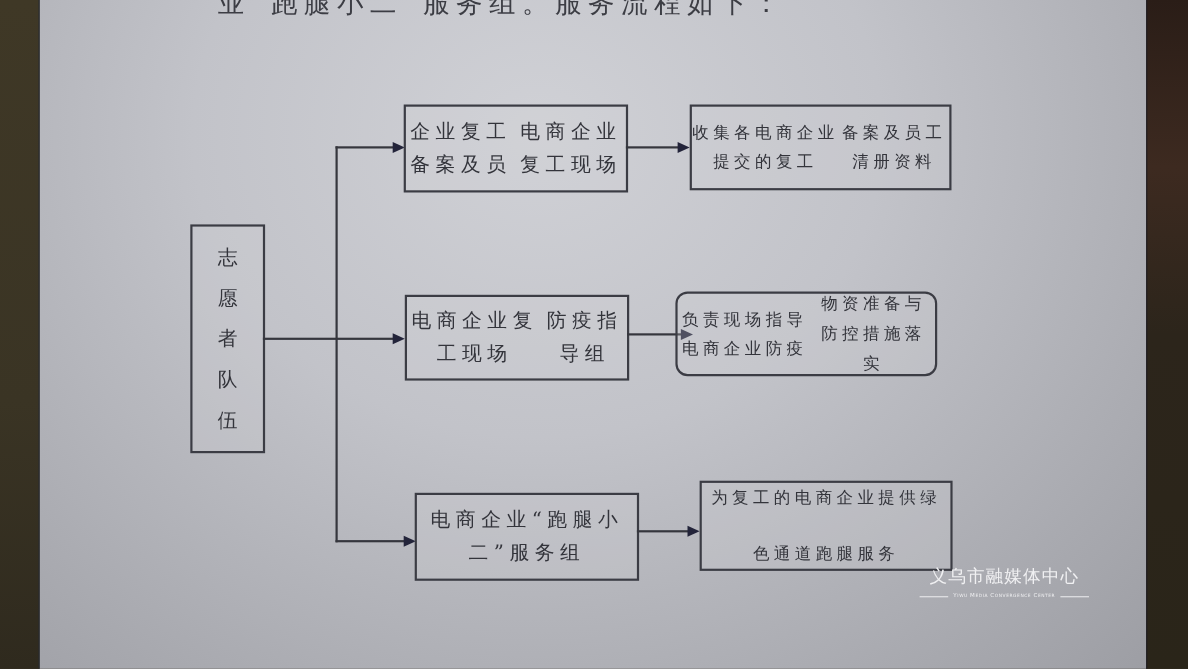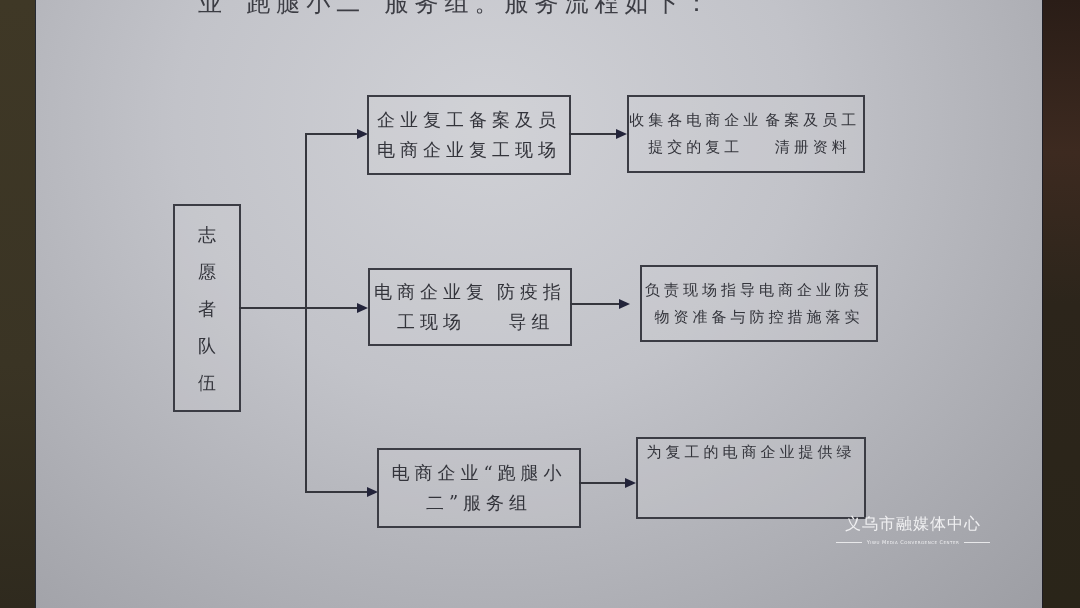--- a/index.html
+++ b/index.html
@@ -78,50 +78,51 @@
 </div>
 
 <div class="line" style="left:239px; top:307px; width:120px; height:2px;"></div>
 <div class="line" style="left:305px; top:133px; width:2px; height:360px;"></div>
 <div class="line" style="left:305px; top:133px; width:54px; height:2px;"></div>
 <div class="arrow" style="left:357px; top:129px;"></div>
 <div class="arrow" style="left:357px; top:303px;"></div>
 <div class="line" style="left:305px; top:491px; width:64px; height:2px;"></div>
 <div class="arrow" style="left:367px; top:487px;"></div>
 
-<div class="box group" style="left:367px; top:95px; width:200px; height:76px; flex-direction:column;">
+<div class="box group" style="left:367px; top:95px; width:200px; height:76px; flex-direction:row;">
   <span>企业复工备案及员</span>
   <span>电商企业复工现场</span>
 </div>
 <div class="line" style="left:569px; top:133px; width:48px; height:2px;"></div>
 <div class="arrow" style="left:616px; top:129px;"></div>
 <div class="box desc" style="left:627px; top:95px; width:234px; height:74px; ">
   <span>收集各电商企业提交的复工</span>
   <span>备案及员工清册资料</span>
 </div>
 
 <div class="box group" style="left:368px; top:268px; width:200px; height:74px; flex-direction:row;">
   <span>电商企业复工现场</span>
   <span>防疫指导组</span>
 </div>
 <div class="line" style="left:570px; top:303px; width:50px; height:2px;"></div>
 <div class="arrow" style="left:619px; top:299px;"></div>
-<div class="box desc" style="left:640px; top:265px; width:234px; height:73px; flex-direction:column;">
+<div class="box desc" style="left:614px; top:265px; width:234px; height:73px; flex-direction:row;border-radius:11px;">
   <span>负责现场指导电商企业防疫</span>
   <span>物资准备与防控措施落实</span>
 </div>
 
 <div class="box group" style="left:377px; top:448px; width:200px; height:76px; flex-direction:column;">
   <span>电商企业“跑腿小</span>
   <span>二”服务组</span>
 </div>
 <div class="line" style="left:579px; top:482px; width:47px; height:2px;"></div>
 <div class="arrow" style="left:625px; top:478px;"></div>
 <div class="box desc" style="left:636px; top:437px; width:226px; height:78px; flex-direction:column;justify-content:space-between;">
   <span>为复工的电商企业提供绿</span>
+  <span>色通道跑腿服务</span>
 </div>
 
 <div class="watermark">
   <div class="wm-title">义乌市融媒体中心</div>
   <div class="wm-sub">
     <span class="wm-rule"></span>
     <span>Yiwu Media Convergence Center</span>
     <span class="wm-rule"></span>
   </div>
 </div>

